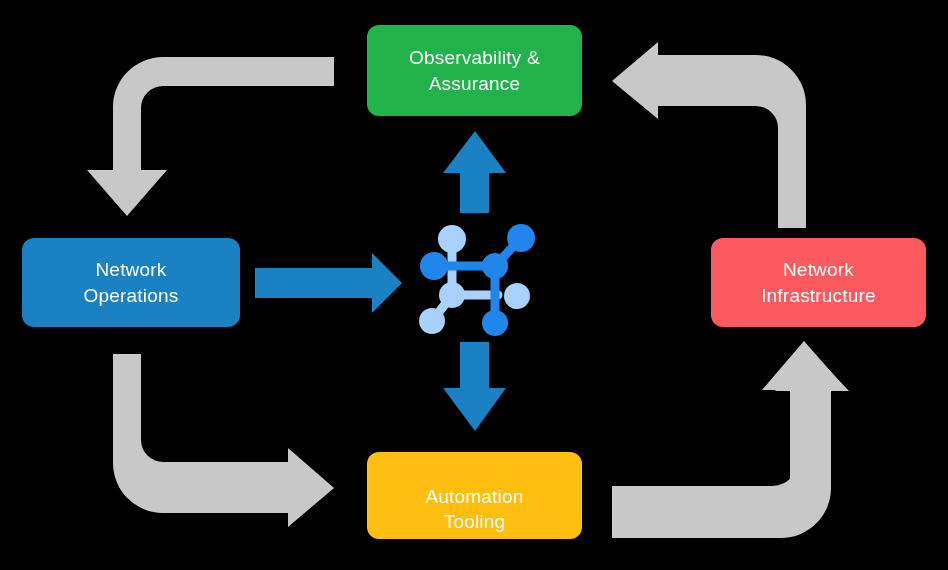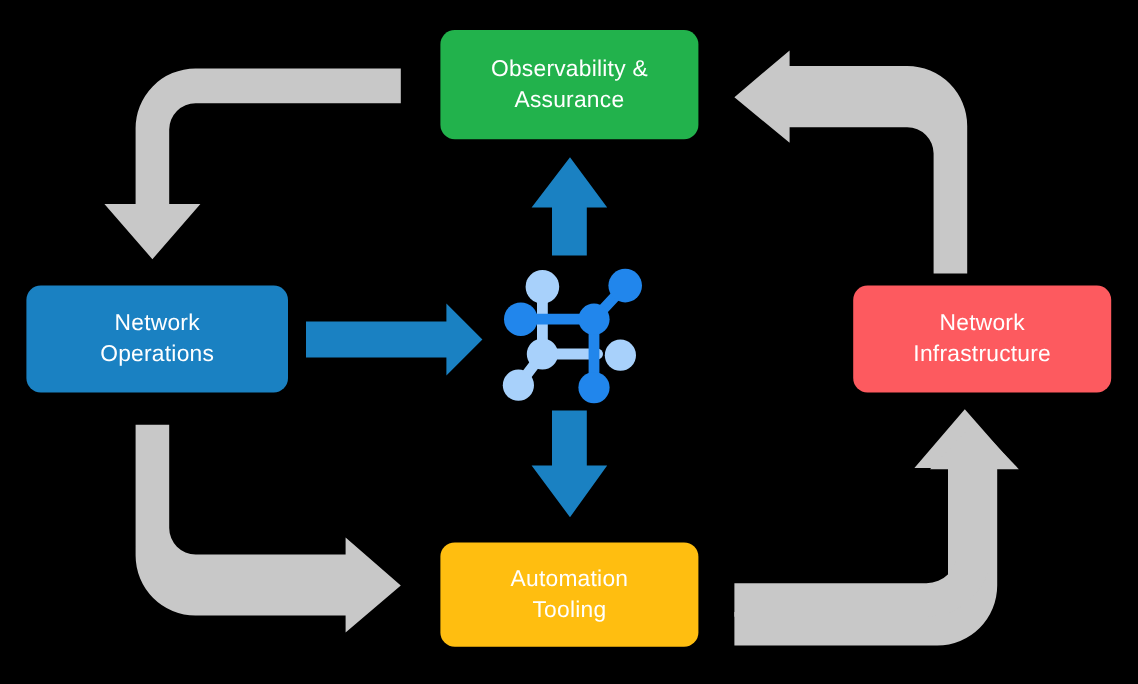--- a/index.html
+++ b/index.html
@@ -64,20 +64,21 @@
     width: 215px;
     height: 89px;
     background: #fd5a5f;
   }
   #box-automation-tooling {
     left: 367px;
     top: 452px;
     width: 215px;
     height: 87px;
     background: #ffbe10;
+    align-items: flex-end;
   }
 </style>
 </head>
 <body>
 
 <div id="canvas">
 
   <svg id="arrow-layer" viewBox="0 0 948 570" width="948" height="570" xmlns="http://www.w3.org/2000/svg">
 
     <path fill="#c8c8c8" d="M 334,57 L 334,86 L 163,86 A 22,22 0 0 0 141,108 L 141,170 L 167,170 L 127,216 L 87,170 L 113,170 L 113,108 A 50,50 0 0 1 163,57 Z"></path>

